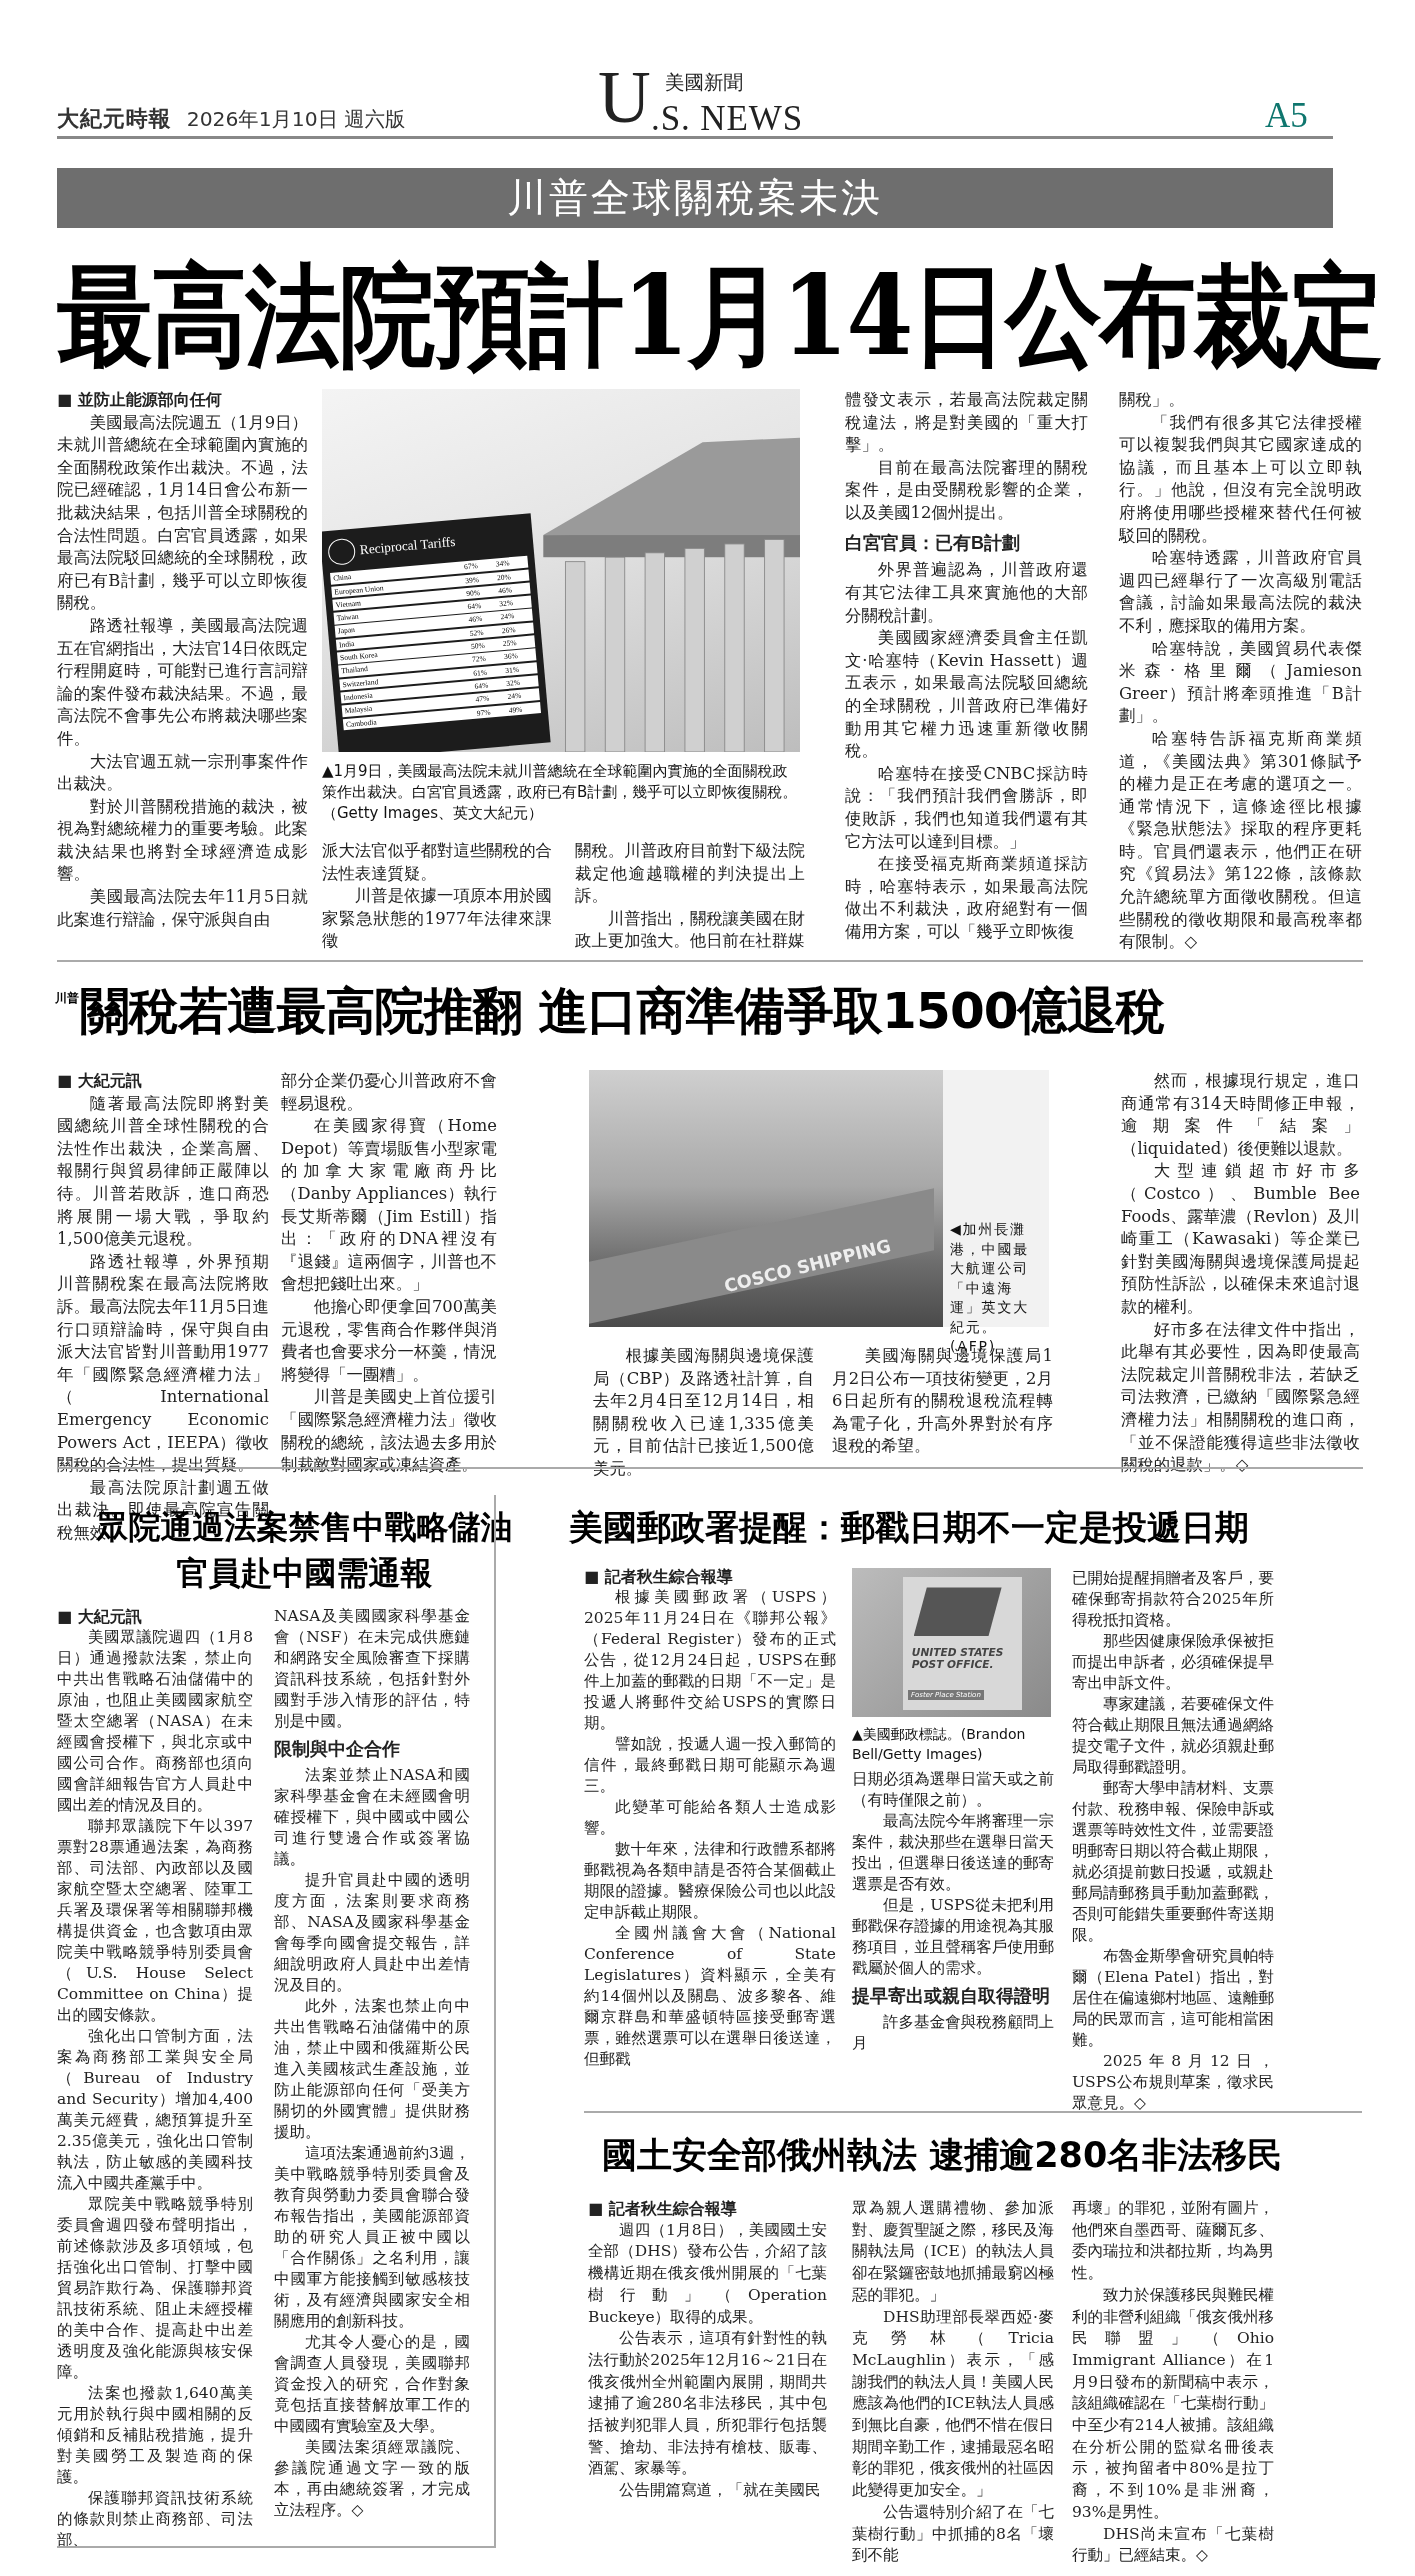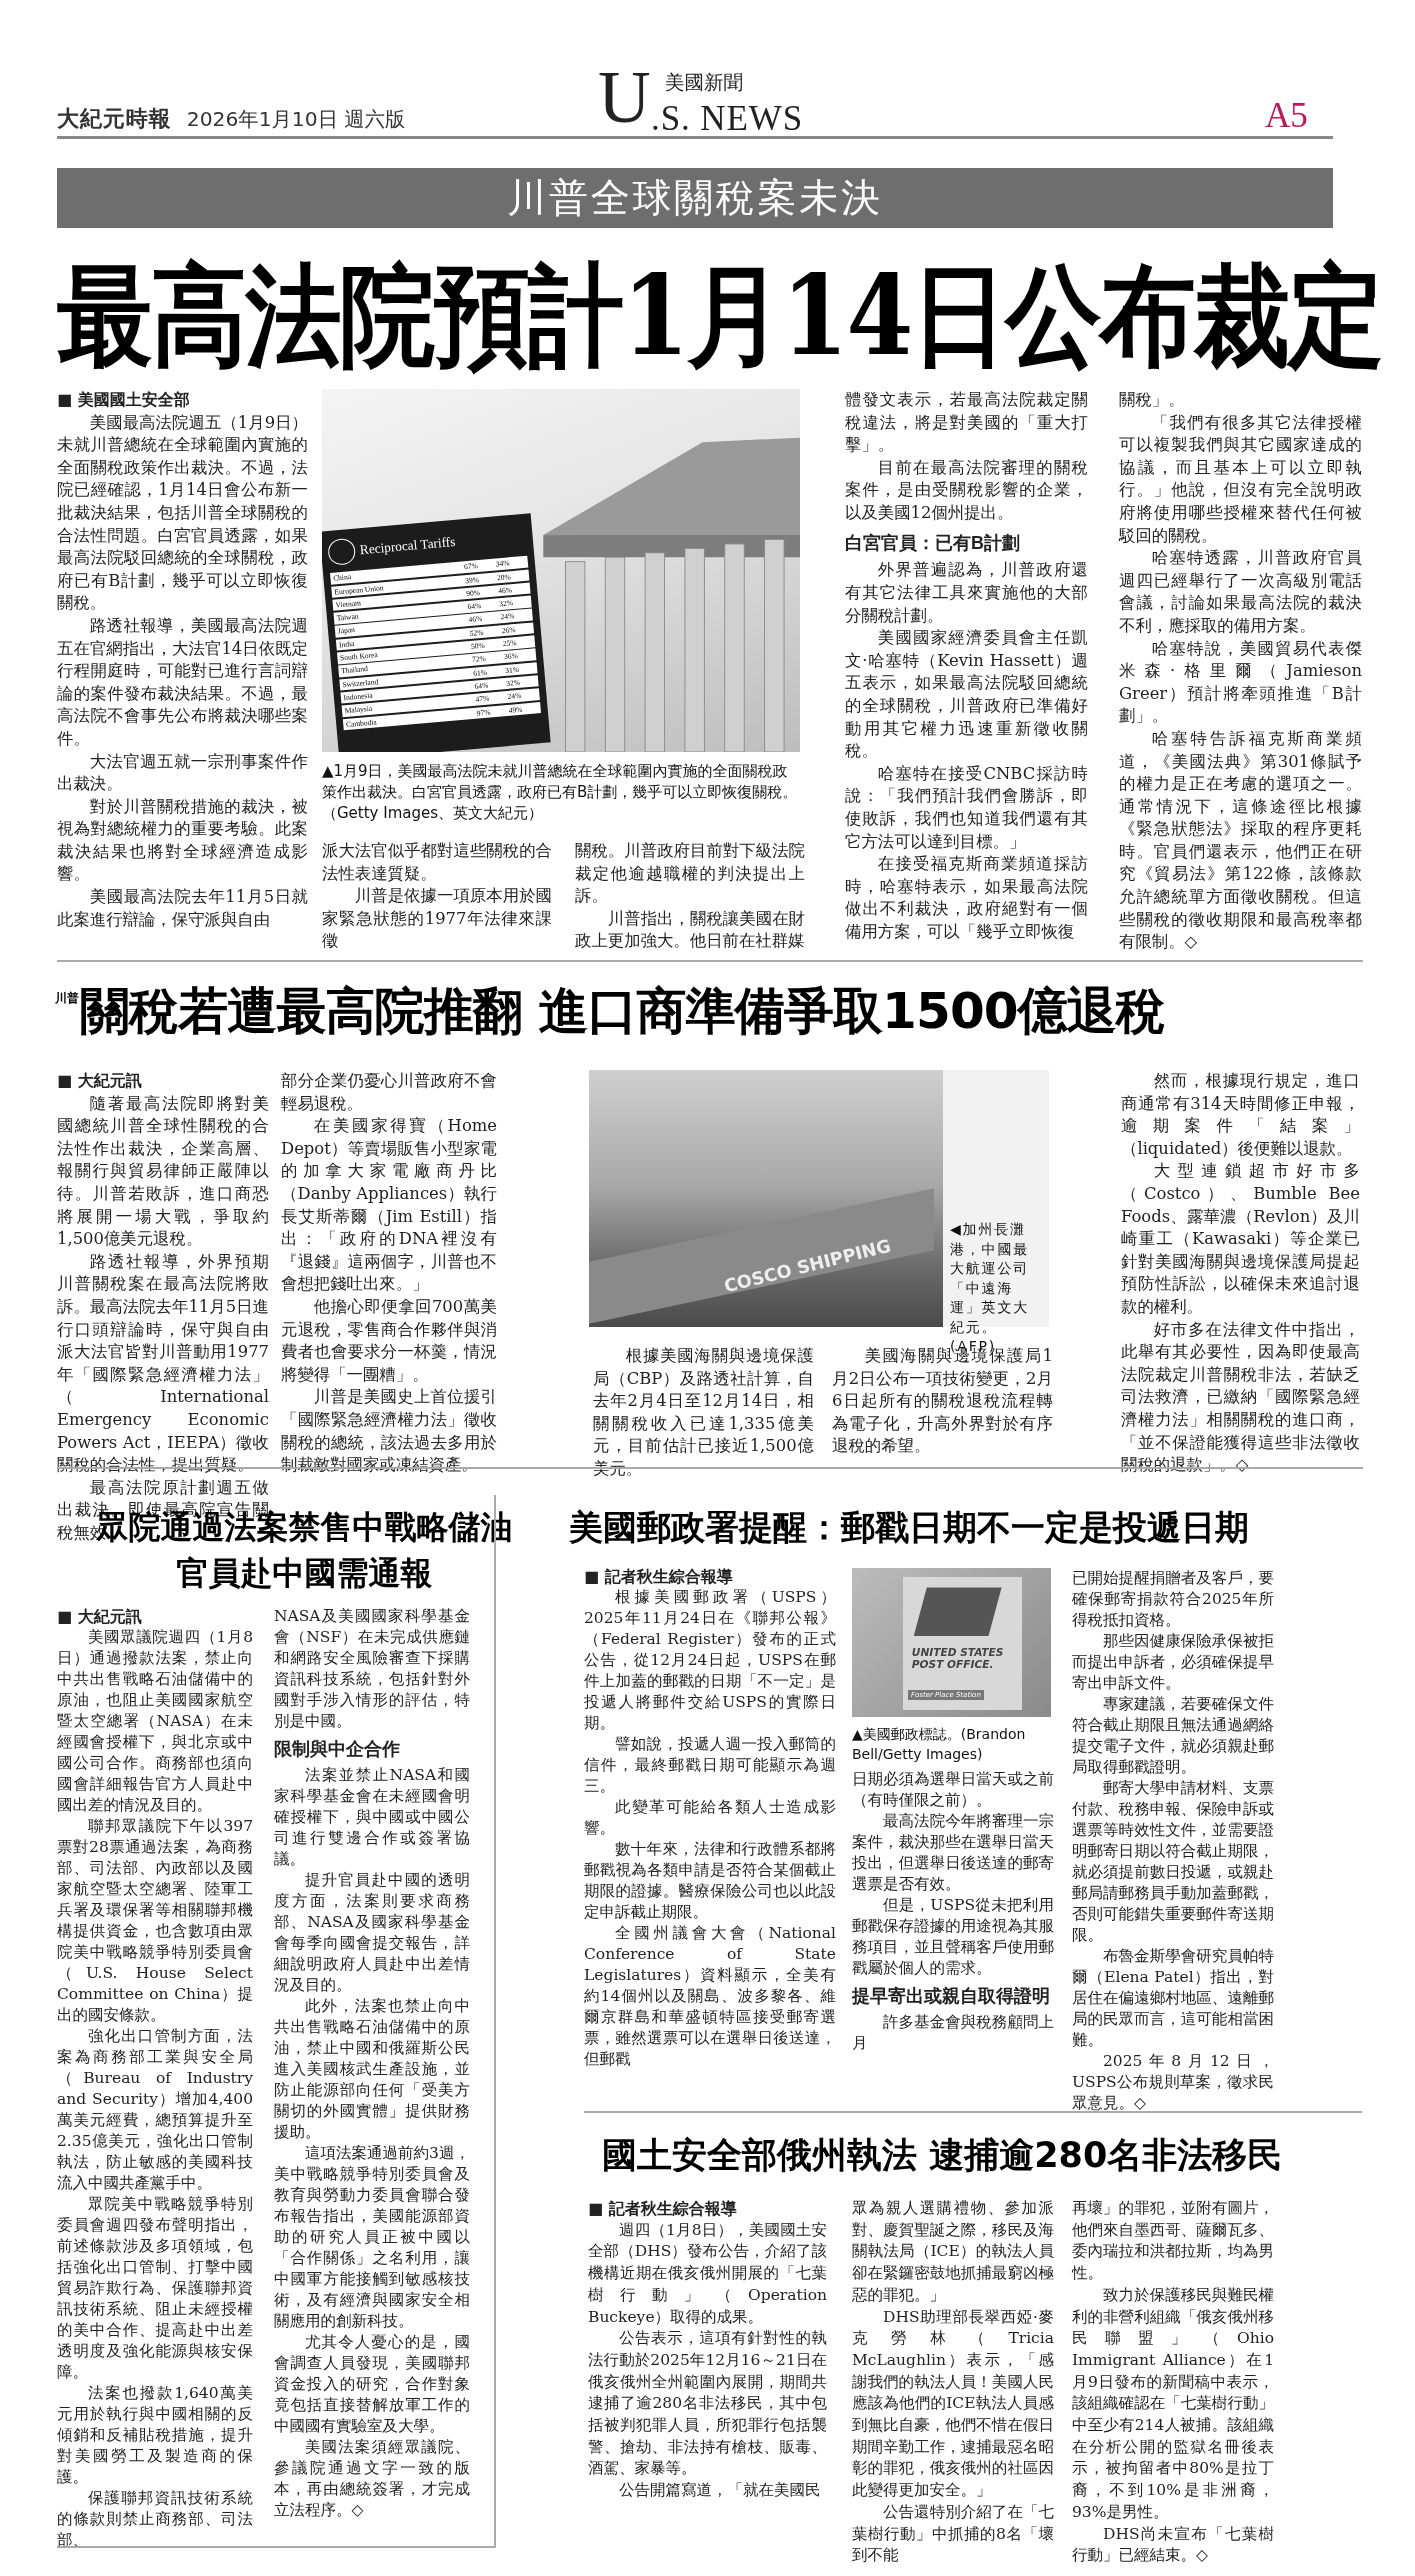--- a/index.html
+++ b/index.html
@@ -5,21 +5,21 @@
   * { box-sizing: border-box; margin: 0; padding: 0; }
   html, body { width: 1415px; background: #fff; }
   body { font-family: "DejaVu Serif", "Liberation Serif", serif; color: #1a1a1a; position: relative; height: 2576px; overflow: hidden; }
   .abs { position: absolute; }
   
   .mast-left { left: 57px; top: 104px; font-family: "DejaVu Sans", sans-serif; font-size: 20.3px; color: #333; white-space: nowrap; }
   .mast-left .paper { font-weight: bold; font-size: 22px; letter-spacing: 0.9px; margin-right: 8.8px; }
   .mast-u { left: 598px; top: 67px; font-family: "Liberation Serif", serif; font-size: 73px; line-height: 62px; color: #222; }
   .mast-cn { left: 665px; top: 69px; font-family: "DejaVu Sans", sans-serif; font-size: 19.5px; color: #222; }
   .mast-en { left: 651px; top: 99px; font-family: "Liberation Serif", serif; font-size: 35px; color: #222; letter-spacing: 0.9px; }
-  .mast-page { left: 1265px; top: 96px; font-family: "Liberation Serif", serif; font-size: 35px; color: #be185d; }
+  .mast-page { left: 1265px; top: 96px; font-family: "Liberation Serif", serif; font-size: 35px; color: #0f766e; }
   .rule { background: #888; height: 2.7px; }
   .hrule { background: #aaa; height: 1.8px; }
   .vrule { background: #aaa; width: 1.8px; }
   .kicker { left: 57px; top: 168px; width: 1276px; height: 60px; background: #6e6e6e; color: #fff; font-family: "DejaVu Sans", sans-serif; font-size: 39px; text-align: center; line-height: 60px; letter-spacing: 2.7px; }
   .headline { left: 57px; top: 249px; width: 1276px; font-family: "DejaVu Serif", serif; font-weight: bold; font-size: 96px; line-height: 115px; text-align: center; letter-spacing: -1.8px; color: #000; transform: scaleY(1.15); transform-origin: top; white-space: nowrap; }
   .col { font-size: 16.4px; line-height: 22.6px; text-align: justify; color: #222; }
   .col p { text-indent: 2em; }
   .byline { font-family: "DejaVu Sans", sans-serif; font-weight: bold; font-size: 16px; text-indent: 0 !important; }
   .subhead { font-family: Liberation Sans, sans-serif; font-weight: bold; font-size: 18px; margin: 7px 0 5.3px; text-indent: 0 !important; }
   .caption { font-family: "DejaVu Sans", sans-serif; font-size: 15px; line-height: 21px; color: #111; }
@@ -36,21 +36,21 @@
 <div class="abs mast-u">U</div>
 <div class="abs mast-cn">美國新聞</div>
 <div class="abs mast-en">.S. NEWS</div>
 <div class="abs mast-page">A5</div>
 <div class="abs rule" style="left:57px;top:136px;width:1276px;"></div>
 
 <div class="abs kicker">川普全球關稅案未決</div>
 <div class="abs headline">最高法院預計1月14日公布裁定</div>
 
 <div class="abs col" style="left:57px;top:389px;width:251px;">
-  <p class="byline">■ 美國國土安全部</p>
+  <p class="byline">■ 並防止能源部向任何</p>
   <p>美國最高法院週五（1月9日）未就川普總統在全球範圍內實施的全面關稅政策作出裁決。不過，法院已經確認，1月14日會公布新一批裁決結果，包括川普全球關稅的合法性問題。白宮官員透露，如果最高法院駁回總統的全球關稅，政府已有B計劃，幾乎可以立即恢復關稅。</p>
   <p>路透社報導，美國最高法院週五在官網指出，大法官14日依既定行程開庭時，可能對已進行言詞辯論的案件發布裁決結果。不過，最高法院不會事先公布將裁決哪些案件。</p>
   <p>大法官週五就一宗刑事案件作出裁決。</p>
   <p>對於川普關稅措施的裁決，被視為對總統權力的重要考驗。此案裁決結果也將對全球經濟造成影響。</p>
   <p>美國最高法院去年11月5日就此案進行辯論，保守派與自由</p>
 </div>
 
 <div class="abs photo" style="left:322px;top:389px;width:478px;height:363px;background:linear-gradient(160deg,#f4f4f4 0%,#e6e6e6 40%,#bdbdbd 100%);">
   <svg width="478" height="363" style="position:absolute;left:0;top:0" viewBox="0 0 540 410">
     <polygon points="250,165 430,60 540,55 540,175" fill="#9a9a9a"></polygon>

